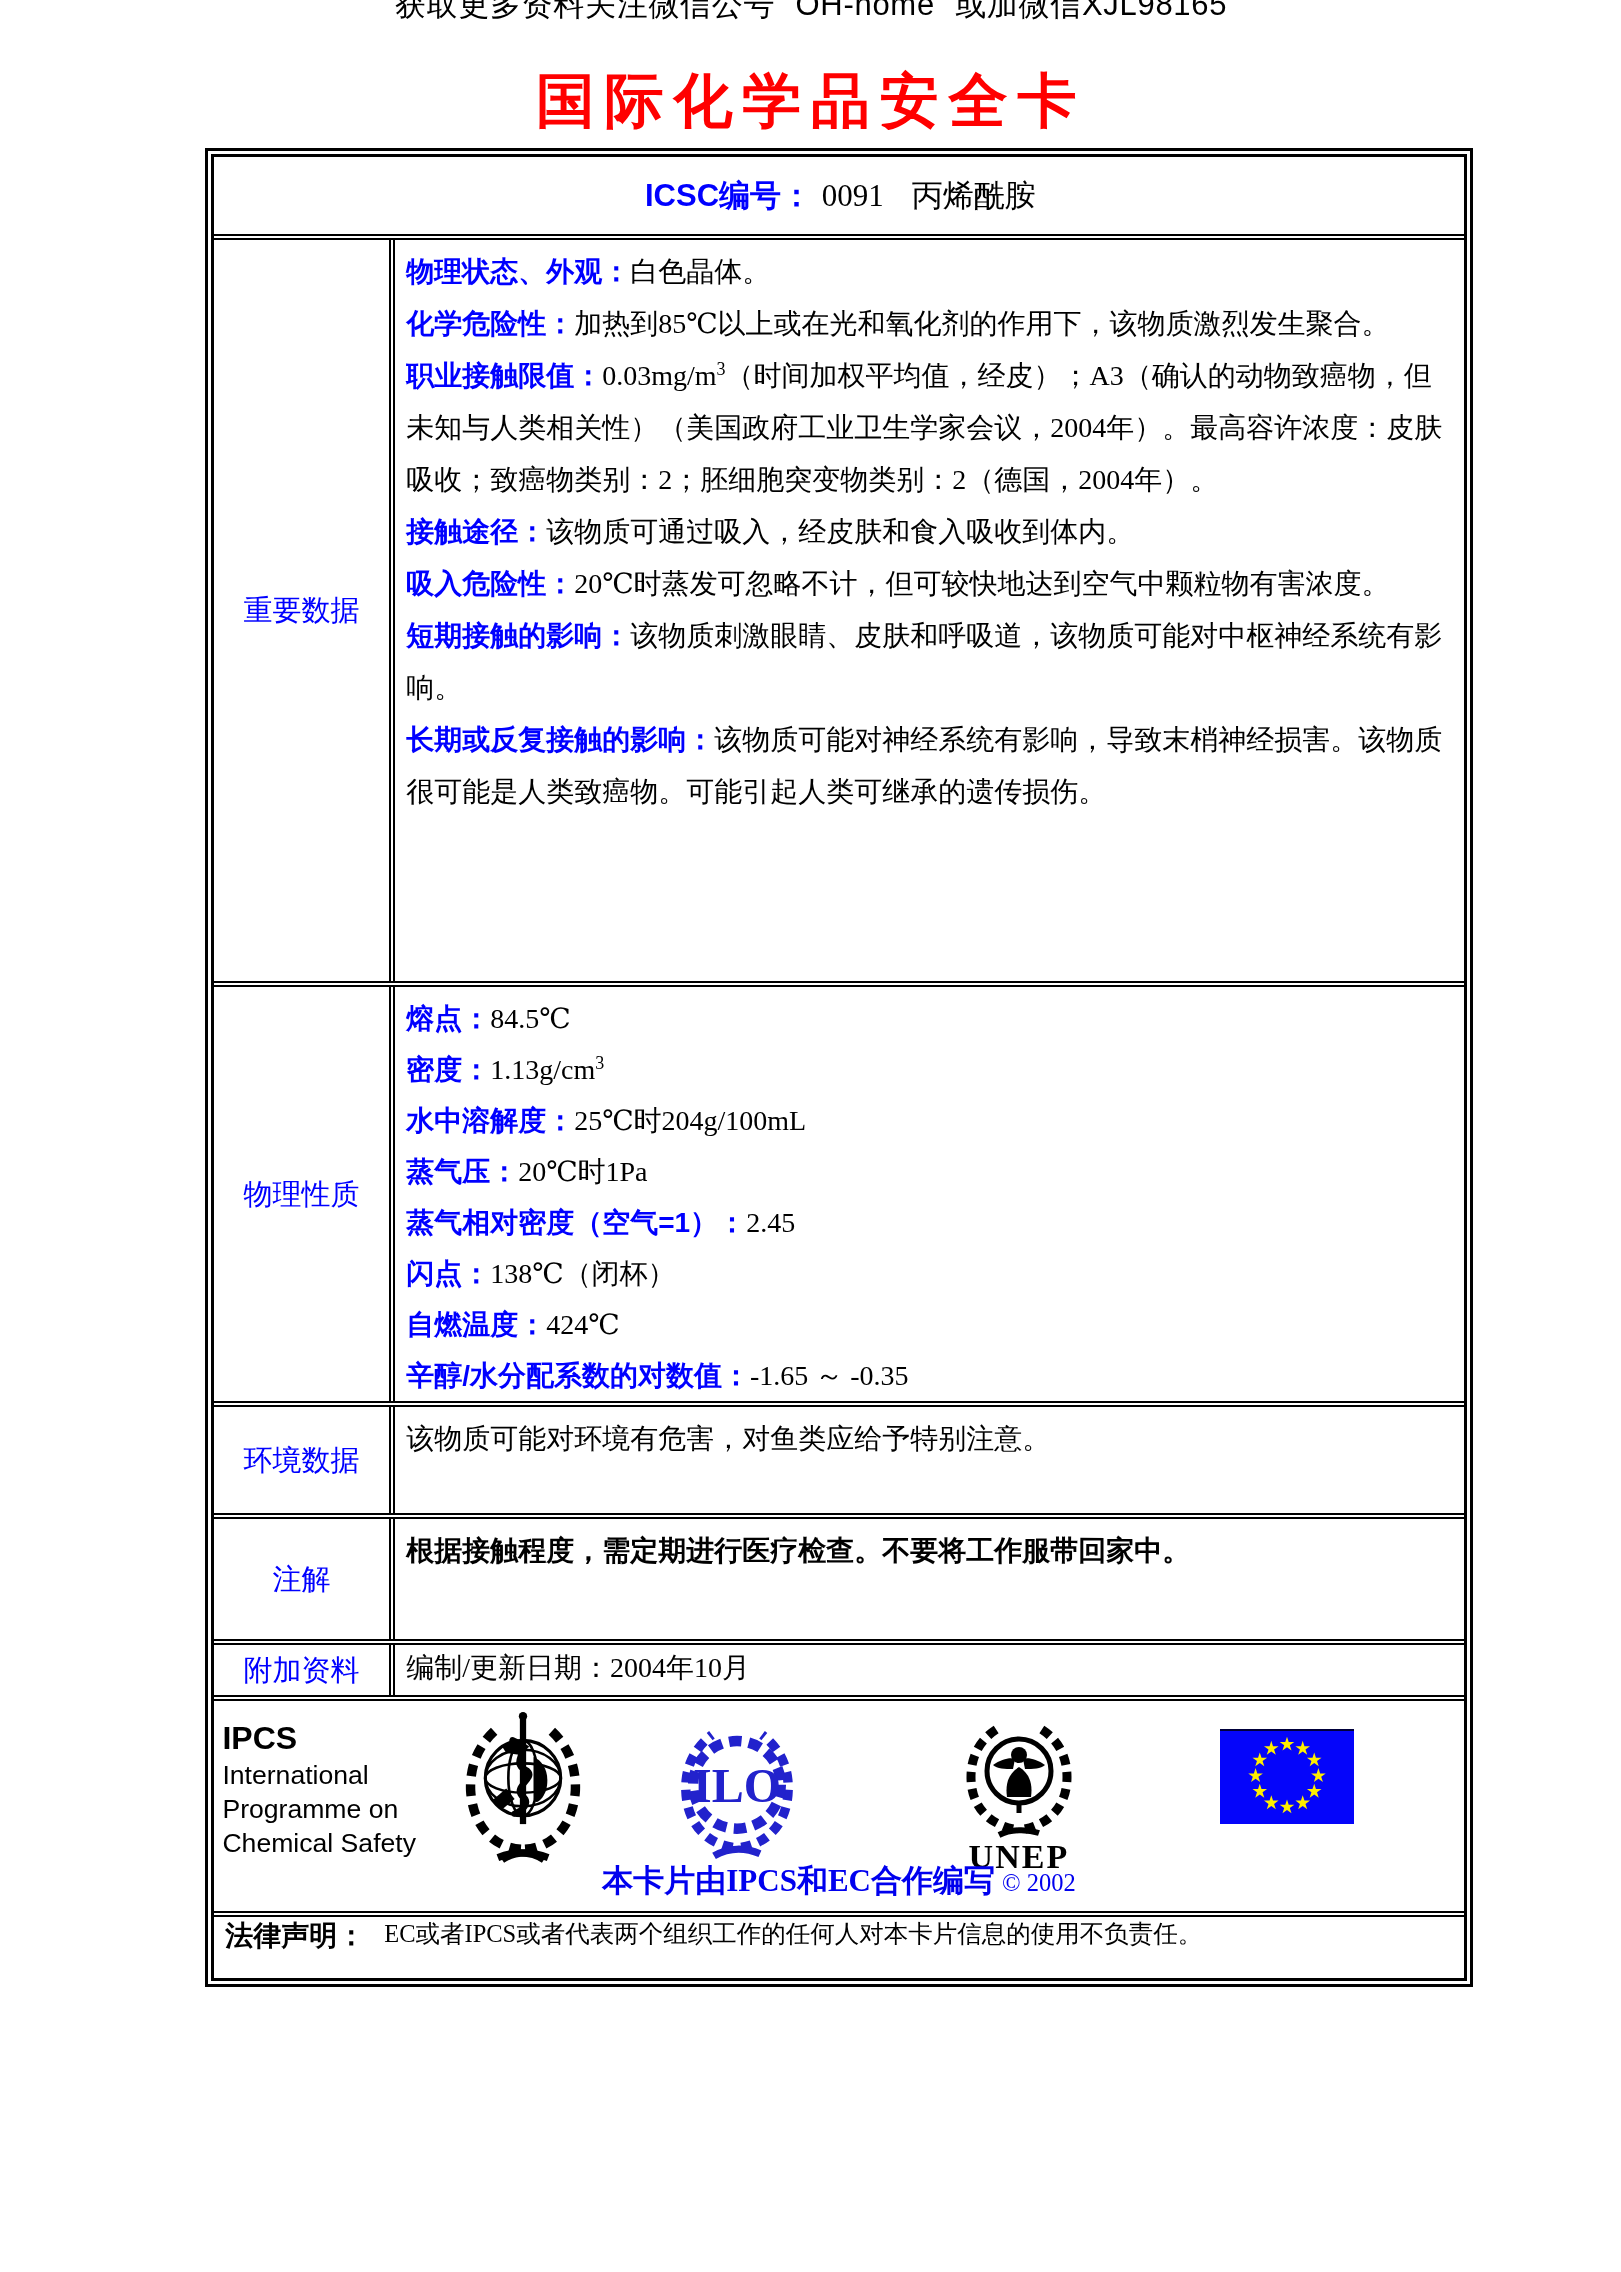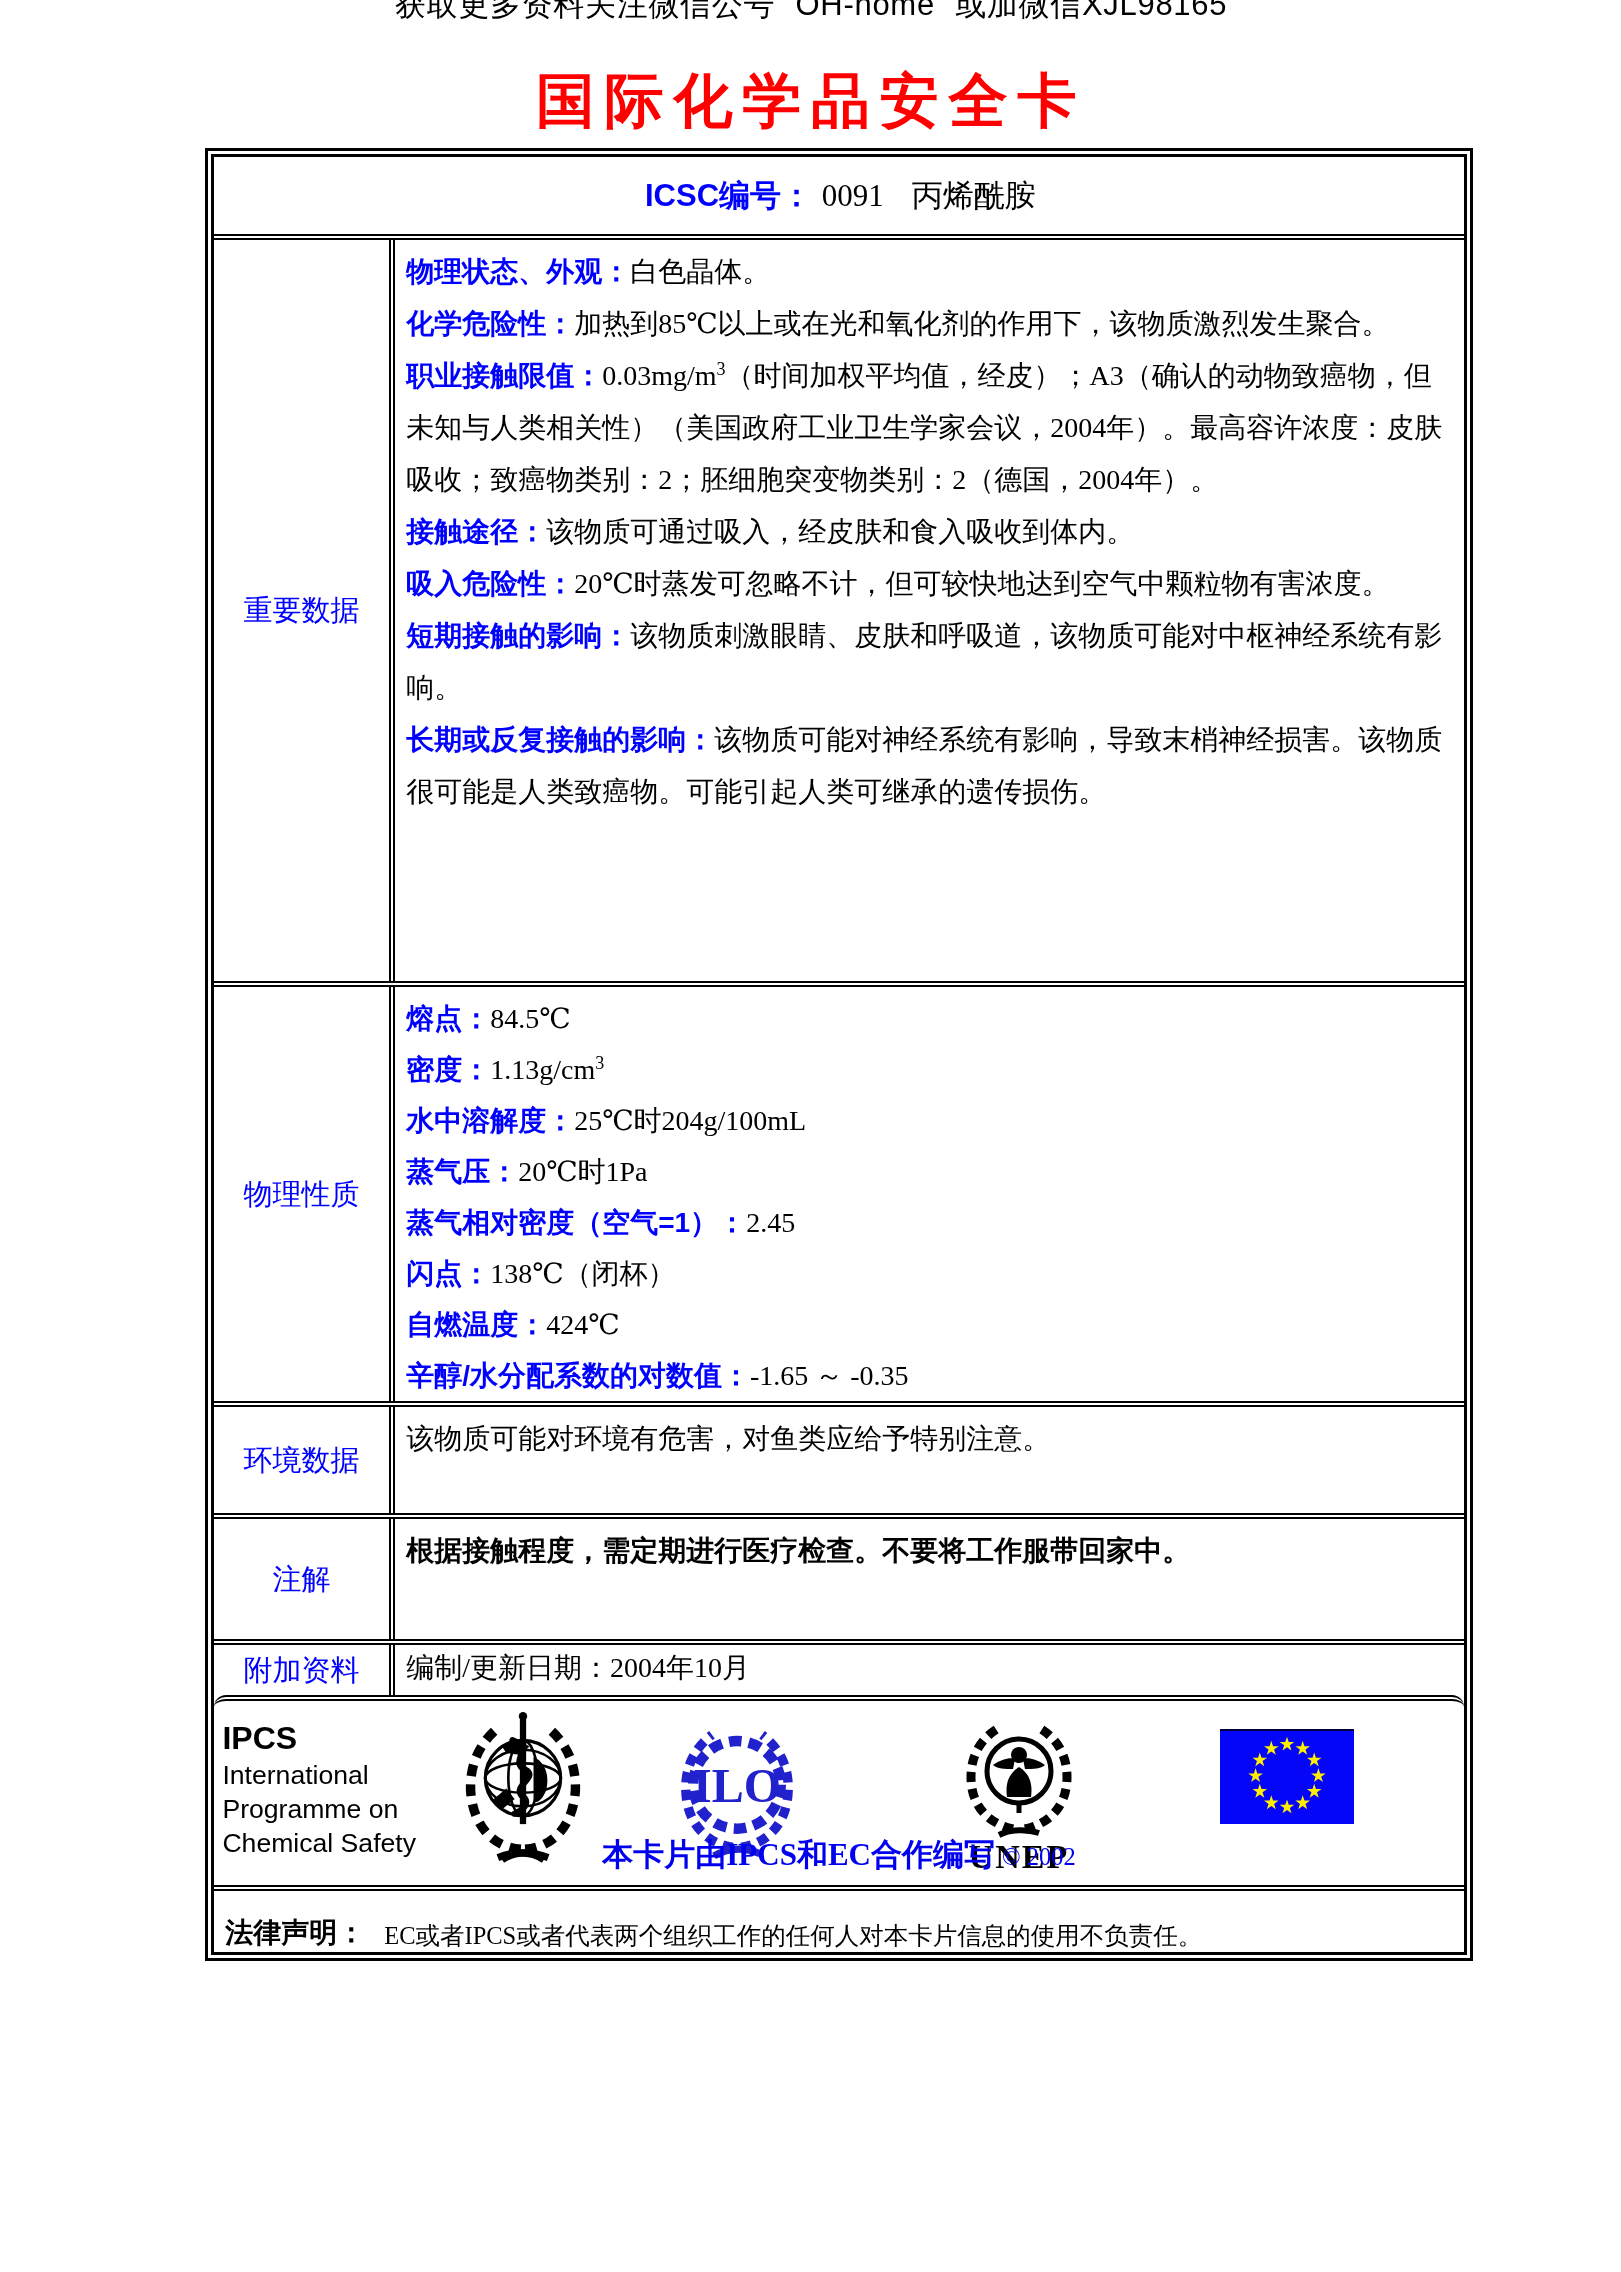--- a/index.html
+++ b/index.html
@@ -49,39 +49,39 @@
   .cnt p { margin:0; }
   .k { color:#0000ff; font:700 28px/1 "Liberation Sans","DejaVu Sans",sans-serif; }
   sup { font-size:18px; line-height:0; vertical-align:super; }
 
   .h-important .cnt { height:741px; }
   .h-physical  .cnt { height:414px; line-height:51px; }
   .h-env       .cnt { height:106px; }
   .h-notes     .cnt { height:120px;font-weight:bold; }
   .h-add       .cnt { height:50px;  line-height:38px; padding-top:4.2px; }
 
-  .logos-row { position:relative; height:190px;border-radius:12px; }
+  .logos-row { position:relative; height:216px; }
   .ipcs-block { position:absolute; left:8.4px; top:18px; color:#000; }
   .ipcs-acronym { font:700 32px/39px "Liberation Sans","DejaVu Sans",sans-serif; }
   .ipcs-line { font:400 26.6px/34px "Liberation Sans","DejaVu Sans",sans-serif; }
   .who-logo  { position:absolute; left:246px;  top:9.8px; }
   .ilo-logo  { position:absolute; left:460px;  top:15.4px; }
   .unep-logo { position:absolute; left:745px; top:9.8px; text-align:center; }
   .unep-text { font:700 34px/35px "Liberation Serif","DejaVu Serif",serif; letter-spacing:2.1px; margin-top:-4.2px; }
   .eu-flag {
     position:absolute; left:1006px; top:28px; width:134px; height:95px;
     background:#0505fa; border-top:2.1px solid #00003a;
   }
   .caption {
     position:absolute; left:0; right:0; bottom:9.8px; text-align:center;
     color:#0000ee; font:700 31px/36px "Liberation Serif","DejaVu Serif",serif;
   }
   .caption .copy { font-size:24.5px; font-weight:400; margin-left:7px; }
 
-  .legal { height:67px; display:flex; align-items:flex-end; padding:0 11.2px; }
+  .legal { height:67px; display:flex; align-items:flex-start; padding:0 11.2px; }
   .legal .lk { color:#000; font:700 28px "Liberation Sans","DejaVu Sans",sans-serif; white-space:nowrap; }
   .legal .lv { font-size:24.5px; margin-left:19px; }
 </style>
 </head>
 <body>
 
 <div class="page">
 
   <div class="top-note">获取更多资料关注微信公号 “OH-home” 或加微信XJL98165</div>
 

